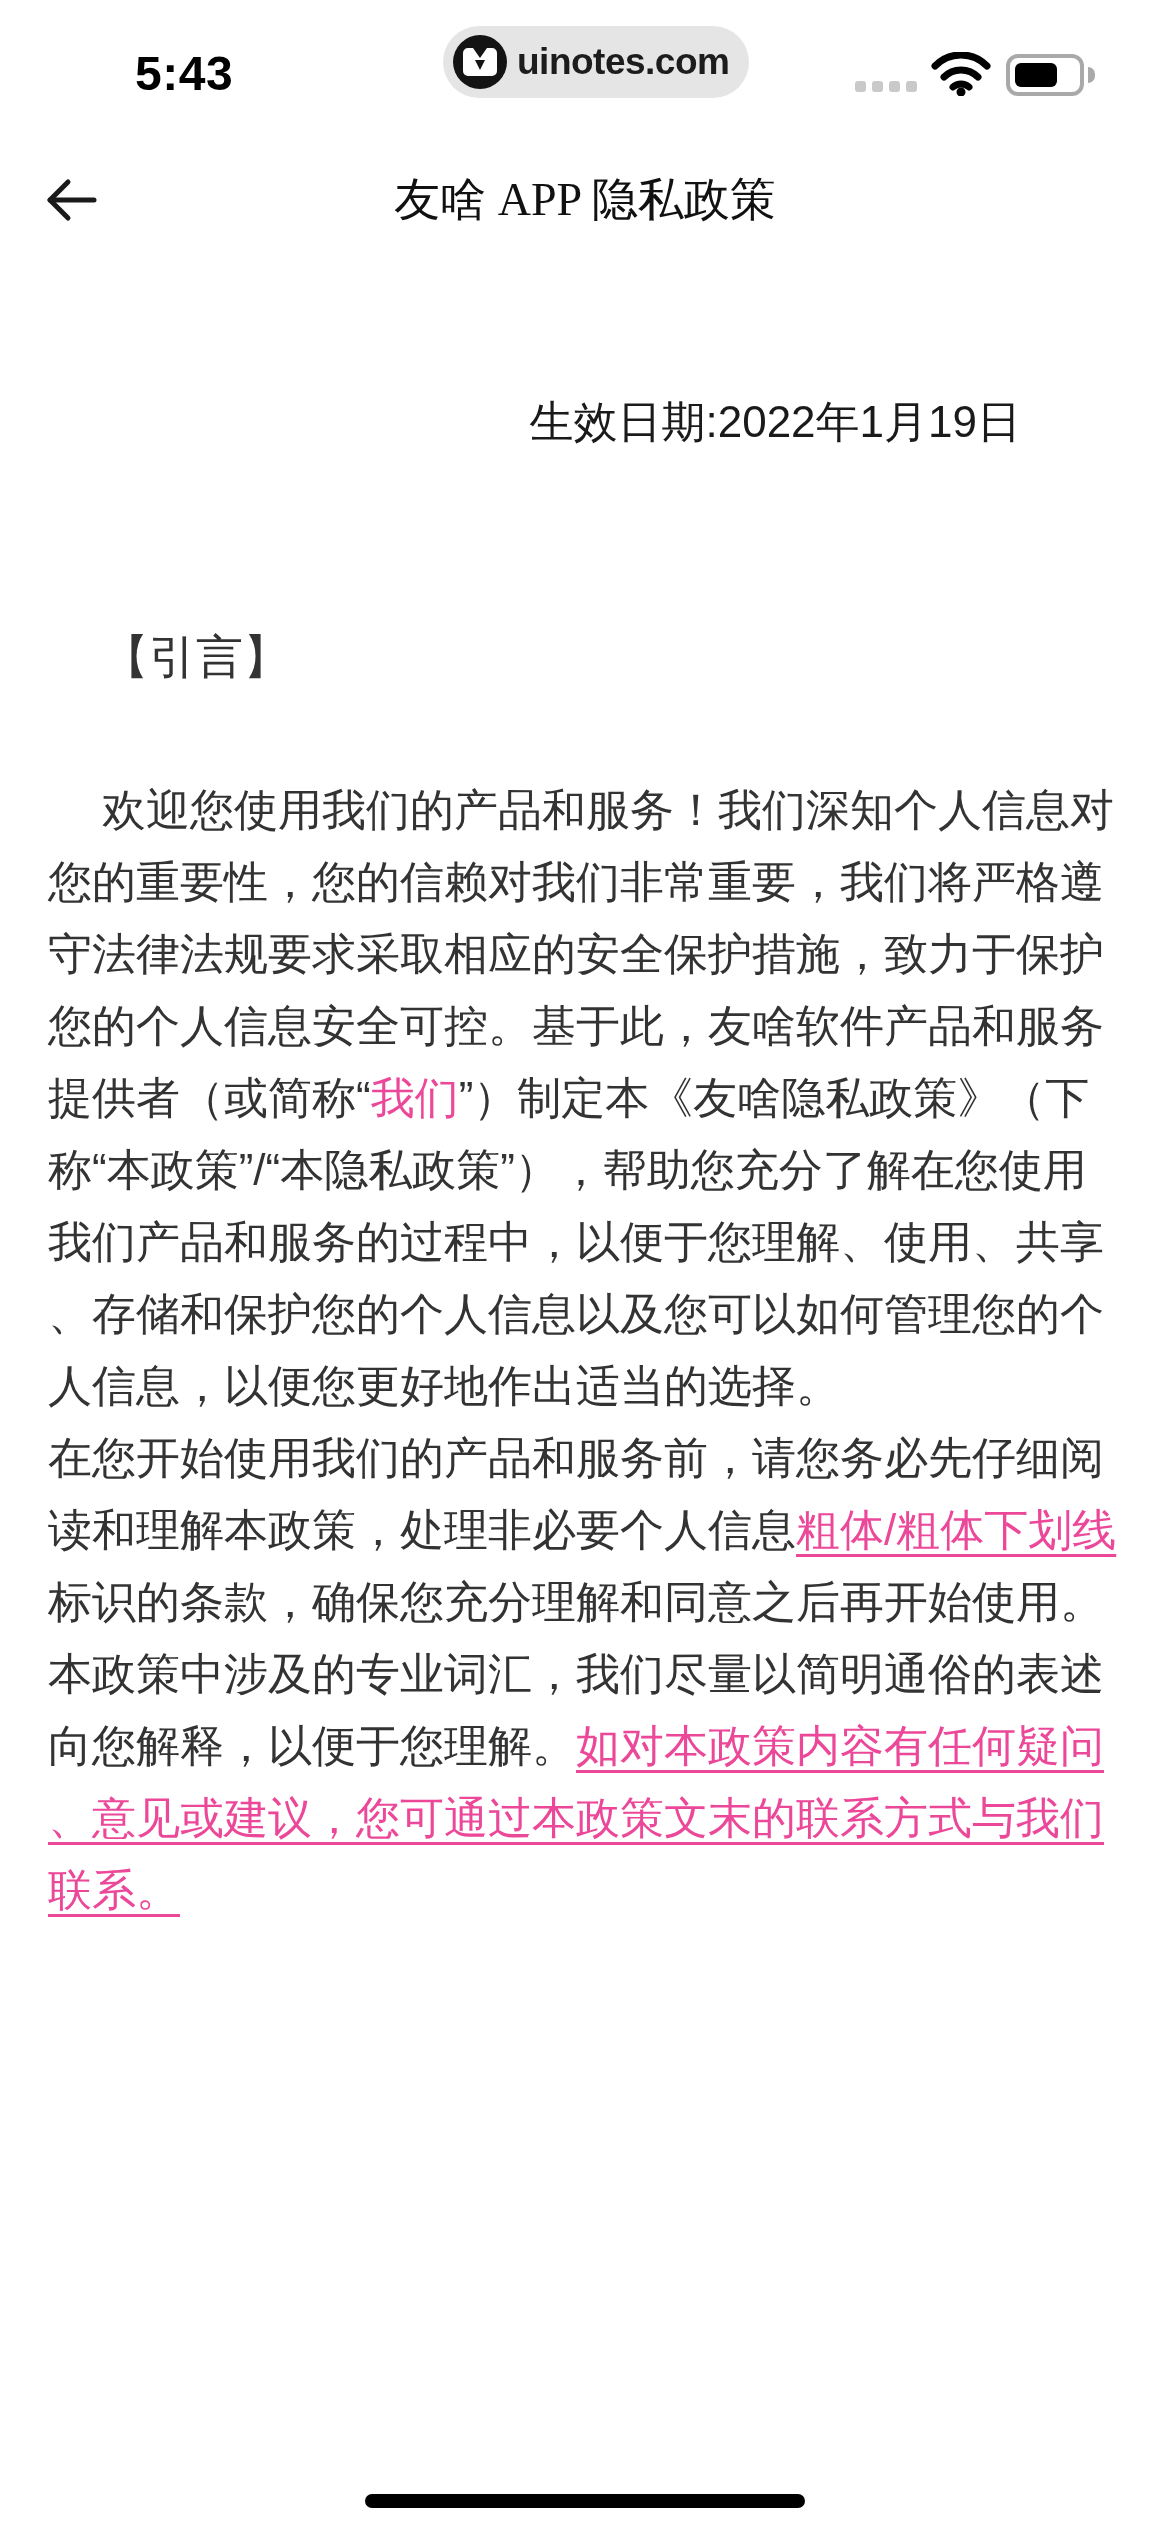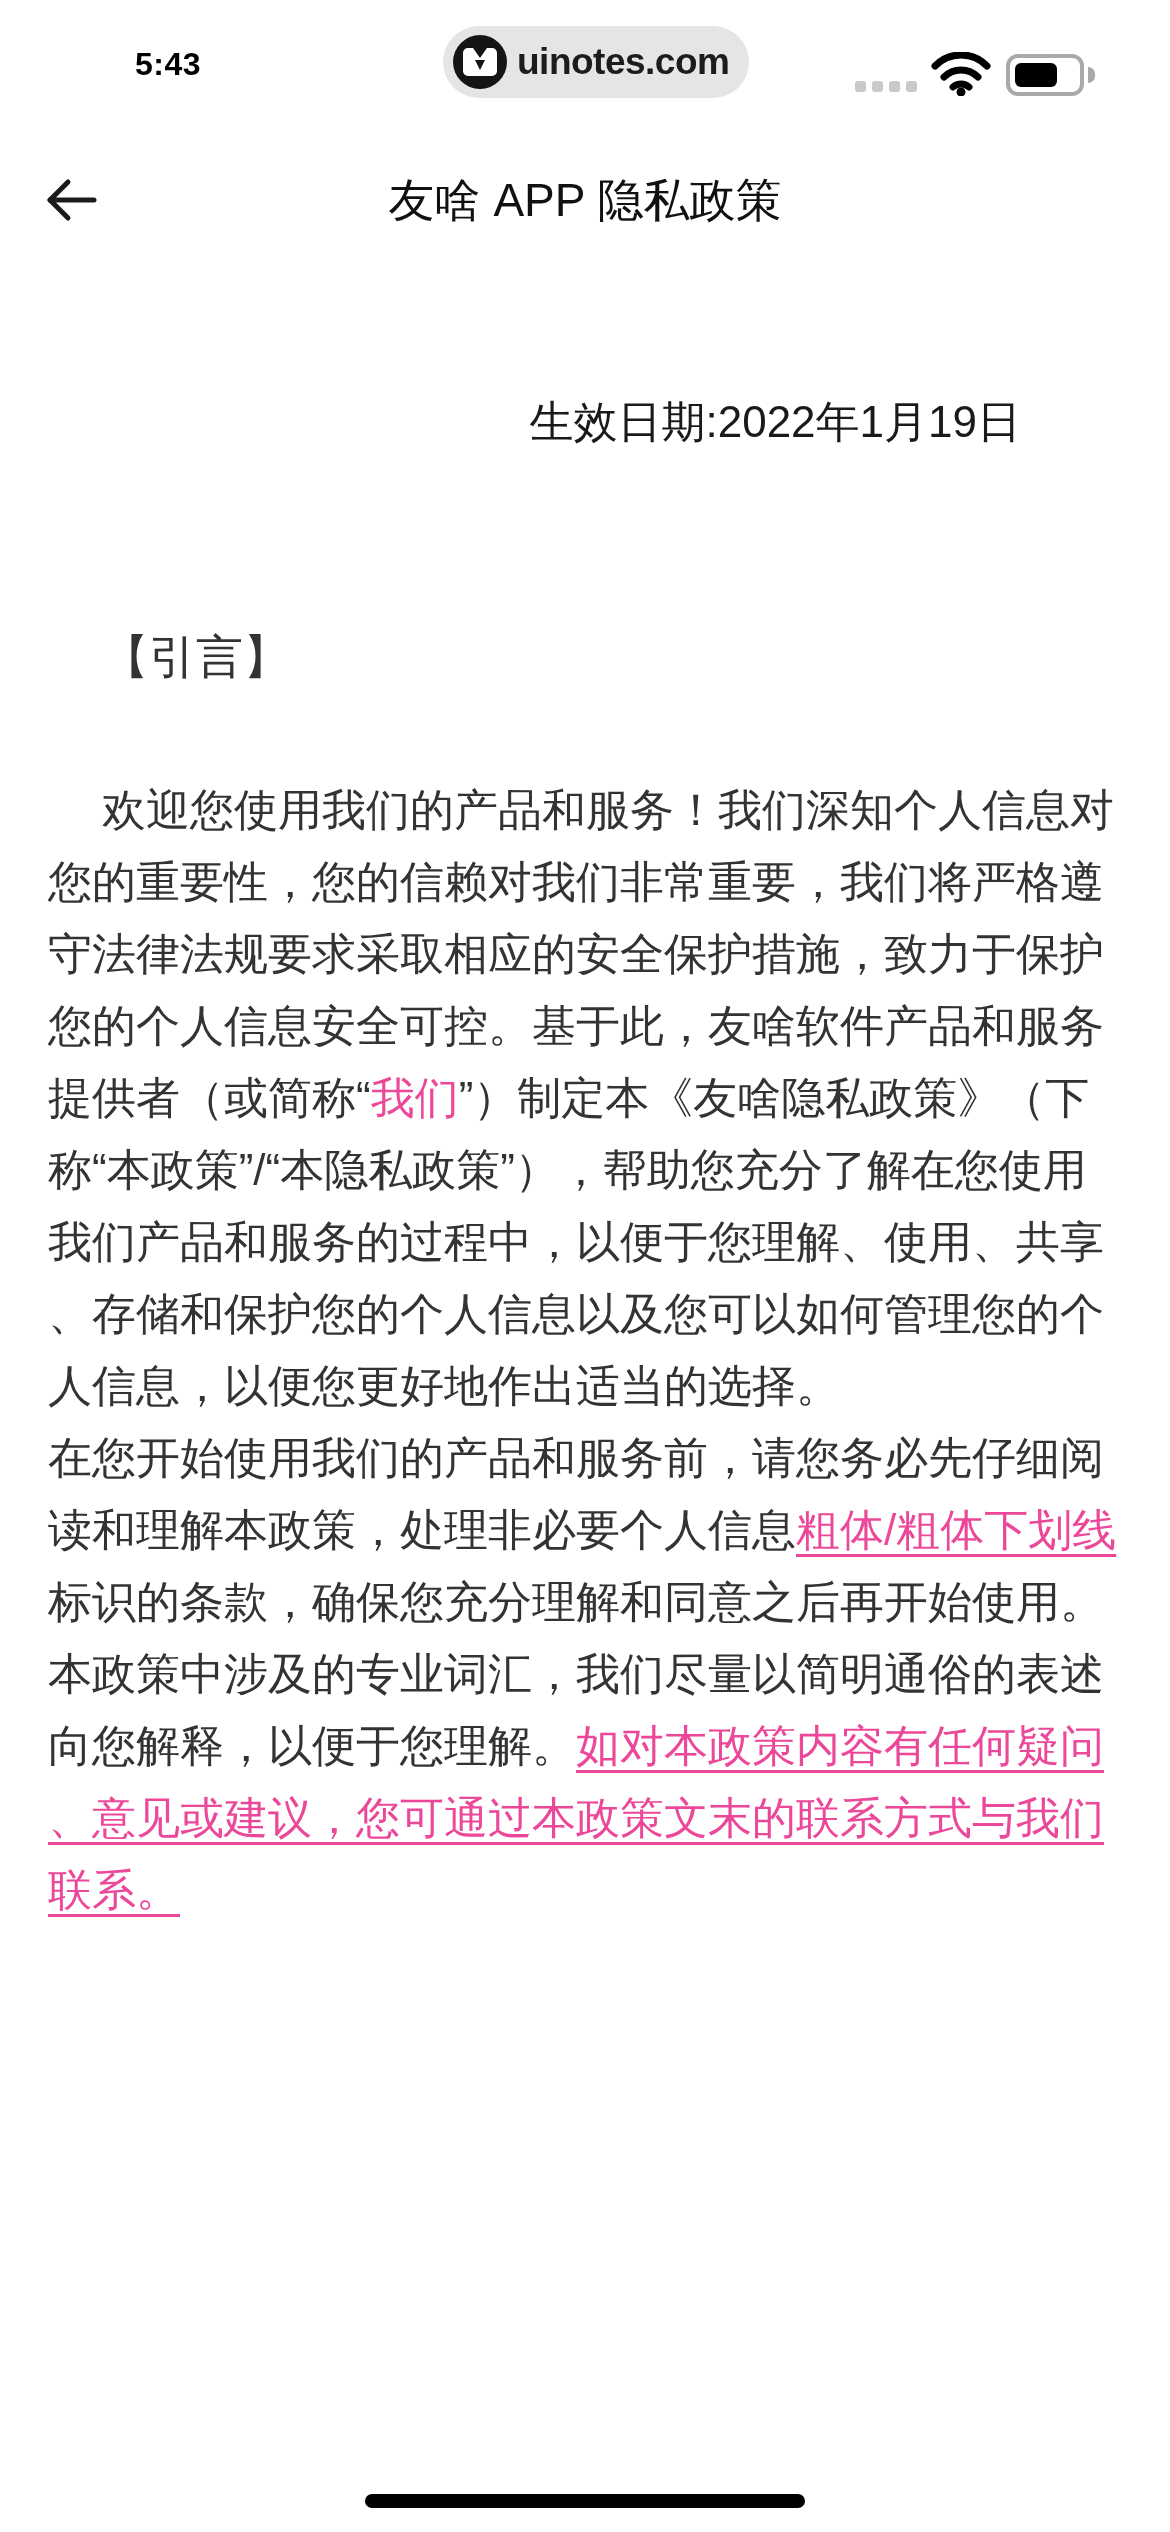--- a/index.html
+++ b/index.html
@@ -9,21 +9,21 @@
     position: relative;
     overflow: hidden;
     font-family: "Liberation Sans", sans-serif;
     -webkit-font-smoothing: antialiased;
   }
 
   
   .status-bar { position: absolute; top: 0; left: 0; width: 1170px; height: 140px; }
   .sb-time {
     position: absolute; left: 135px; top: 46px;
-    font-size: 32px; font-weight: 700; color: #000; letter-spacing: 0.5px;
+    font-size: 48px; font-weight: 700; color: #000; letter-spacing: 0.5px;
   }
   .watermark-pill {
     position: absolute; left: 443px; top: 26px;
     width: 306px; height: 72px; border-radius: 36px;
     background: #e5e5e5;
     display: flex; align-items: center;
   }
   .logo-circle {
     width: 54px; height: 54px; border-radius: 50%;
     background: #141414; margin-left: 10px;
@@ -45,21 +45,21 @@
   .battery-fill {
     position: absolute; left: 5px; top: 5px; height: 24px; width: 60%;
     background: #000; border-radius: 6px;
   }
   .battery-cap {
     position: absolute; left: 82px; top: 13px; width: 7px; height: 16px;
     background: #a9a9a9; border-radius: 0 7px 7px 0;
   }
 
   
-  .nav-bar { position: absolute; top: 140px; left: 0; width: 1170px; height: 120px; }
+  .nav-bar { position: absolute; top: 140px; left: 0; width: 1170px; height: 120px; font-family: Liberation Serif, serif; }
   .back-button {
     position: absolute; left: 36px; top: 26px; width: 70px; height: 68px;
     display: flex; align-items: center; justify-content: center;
     background: transparent; border: none; padding: 0; cursor: pointer;
   }
   .nav-title {
     width: 100%; text-align: center; line-height: 120px;
     font-size: 46px; font-weight: 500; color: #111;
   }
 

